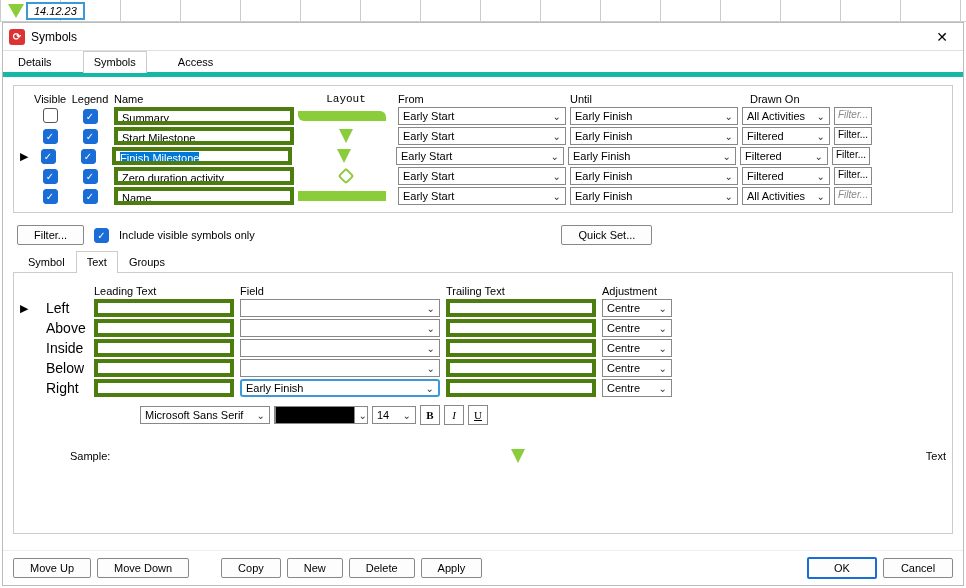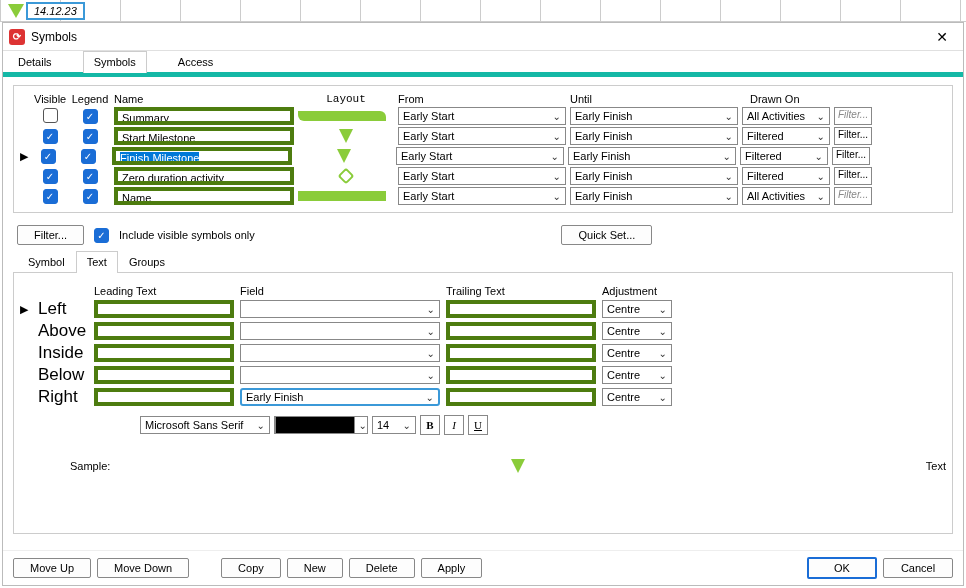--- a/index.html
+++ b/index.html
@@ -52,21 +52,21 @@
 .layout-dia { width: 12px; height: 12px; border: 2px solid #8acc3a; transform: rotate(45deg); margin: 0 auto; border-radius: 3px; }
 
 .filter-row { display: flex; align-items: center; gap: 10px; padding: 4px; }
 .btn { border: 1px solid #888; background: #fdfdfd; padding: 3px 16px; cursor: pointer; border-radius: 2px; }
 .btn.primary { border: 2px solid #1a6dd6; }
 
 .sub-tabs { display: flex; border-bottom: 1px solid #ccc; padding-left: 4px; margin-top: 2px; }
 
 .text-grid { display: grid; grid-template-columns: 12px 50px 140px 200px 150px 70px; gap: 2px 6px; align-items: center; margin-top: 6px; }
 .text-grid .hdr { font-size: 11px; }
-.text-grid .lbl { font-size: 17px; }
+.text-grid .lbl { font-size: 14px; margin-left: 8px; }
 .highlight-select { border: 2px solid #3b99d8; border-radius: 3px; }
 
 .font-row { display: flex; align-items: center; gap: 4px; margin-top: 8px; margin-left: 120px; }
 .color-swatch { width: 80px; height: 18px; background: #000; border: 1px solid #888; }
 .fmt-btn { width: 20px; height: 20px; border: 1px solid #888; display: flex; align-items: center; justify-content: center; background: #fff; font-family: serif; }
 .fmt-btn.bold { font-weight: bold; }
 .fmt-btn.italic { font-style: italic; }
 .fmt-btn.underline { text-decoration: underline; }
 
 .sample-row { display: flex; align-items: center; gap: 40px; margin-top: 24px; margin-left: 50px; }

